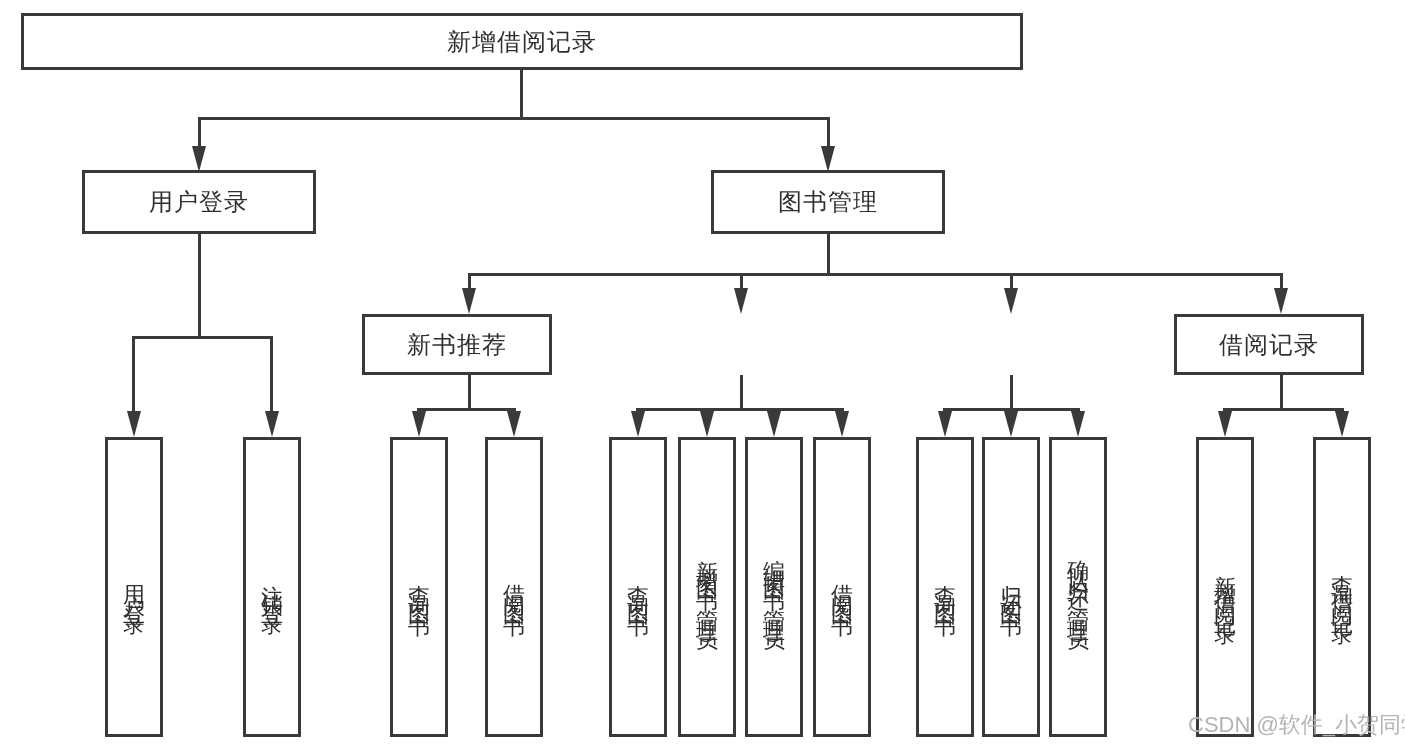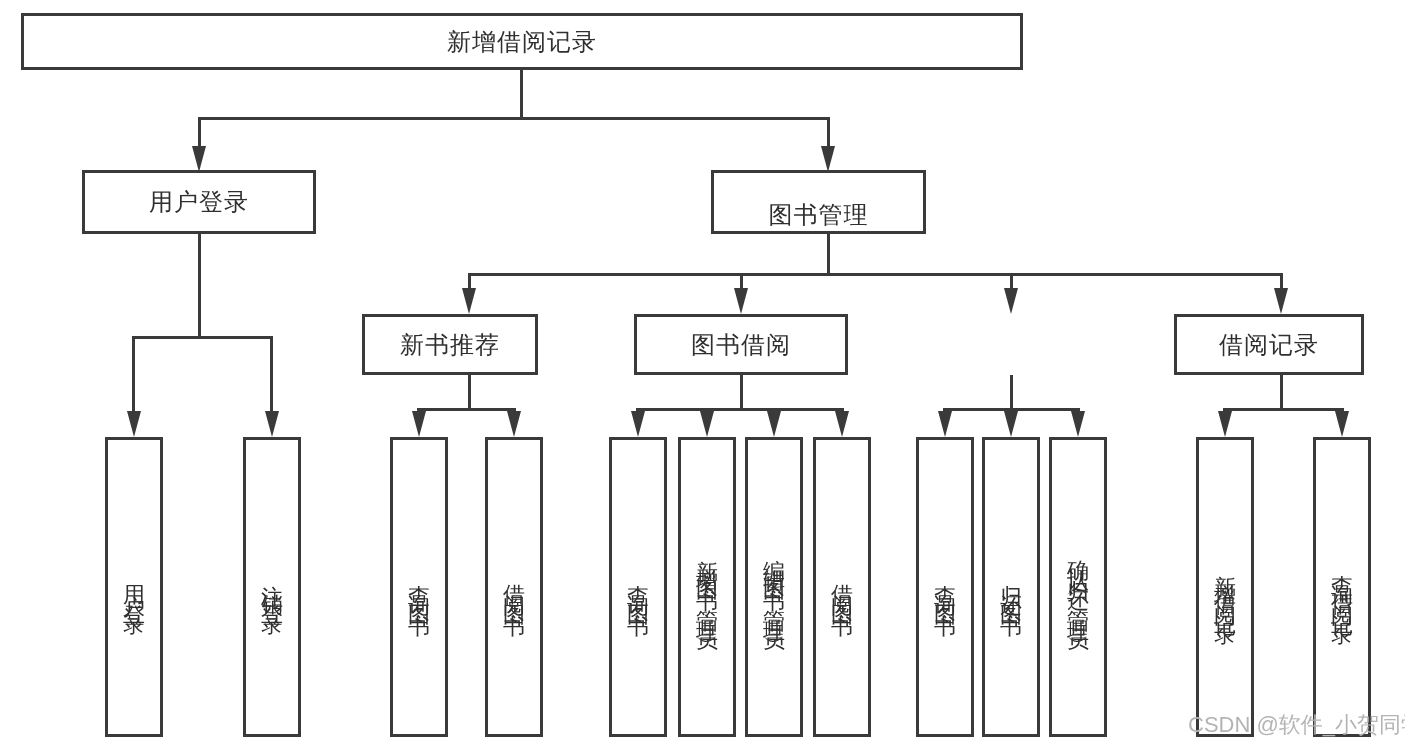--- a/index.html
+++ b/index.html
@@ -73,21 +73,21 @@
   <div class="vline" style="left:520px;top:70px;height:49px;"></div>
   <div class="hline" style="left:198px;top:117px;width:632px;"></div>
   <div class="vline" style="left:198px;top:117px;height:32px;"></div>
   <div class="arrow" style="left:192px;top:146px;"></div>
   <div class="vline" style="left:827px;top:117px;height:32px;"></div>
   <div class="arrow" style="left:821px;top:146px;"></div>
 
   <div class="box" style="left:82px;top:170px;width:234px;height:64px;">
     <span>用户登录</span>
   </div>
-  <div class="box" style="left:711px;top:170px;width:215px;height:64px;align-items:flex-end;">
+  <div class="box" style="left:711px;top:170px;width:234px;height:64px;">
     <span>图书管理</span>
   </div>
 
   <div class="vline" style="left:198px;top:234px;height:104px;"></div>
   <div class="hline" style="left:132px;top:336px;width:141px;"></div>
   <div class="vline" style="left:132px;top:336px;height:77px;"></div>
   <div class="arrow" style="left:127px;top:411px;"></div>
   <div class="vline" style="left:270px;top:336px;height:77px;"></div>
   <div class="arrow" style="left:265px;top:411px;"></div>
 
@@ -95,25 +95,22 @@
   <div class="hline" style="left:468px;top:273px;width:814px;"></div>
   <div class="vline" style="left:468px;top:273px;height:18px;"></div>
   <div class="arrow" style="left:462px;top:288px;"></div>
   <div class="vline" style="left:740px;top:273px;height:18px;"></div>
   <div class="arrow" style="left:734px;top:288px;"></div>
   <div class="vline" style="left:1010px;top:273px;height:18px;"></div>
   <div class="arrow" style="left:1004px;top:288px;"></div>
   <div class="vline" style="left:1280px;top:273px;height:18px;"></div>
   <div class="arrow" style="left:1274px;top:288px;"></div>
 
-  <div class="box" style="left:362px;top:314px;width:176px;height:61px;">
+  <div class="box" style="left:362px;top:314px;width:190px;height:61px;">
     <span>新书推荐</span>
-  </div>
-  <div class="box" style="left:634px;top:314px;width:214px;height:61px;">
-    <span>图书借阅</span>
   </div>
   <div class="box" style="left:1174px;top:314px;width:190px;height:61px;">
     <span>借阅记录</span>
   </div>
 
   <div class="vline" style="left:468px;top:375px;height:36px;"></div>
   <div class="hline" style="left:417px;top:408px;width:99px;"></div>
   <div class="arrow" style="left:412px;top:411px;"></div>
   <div class="arrow" style="left:507px;top:411px;"></div>
 

